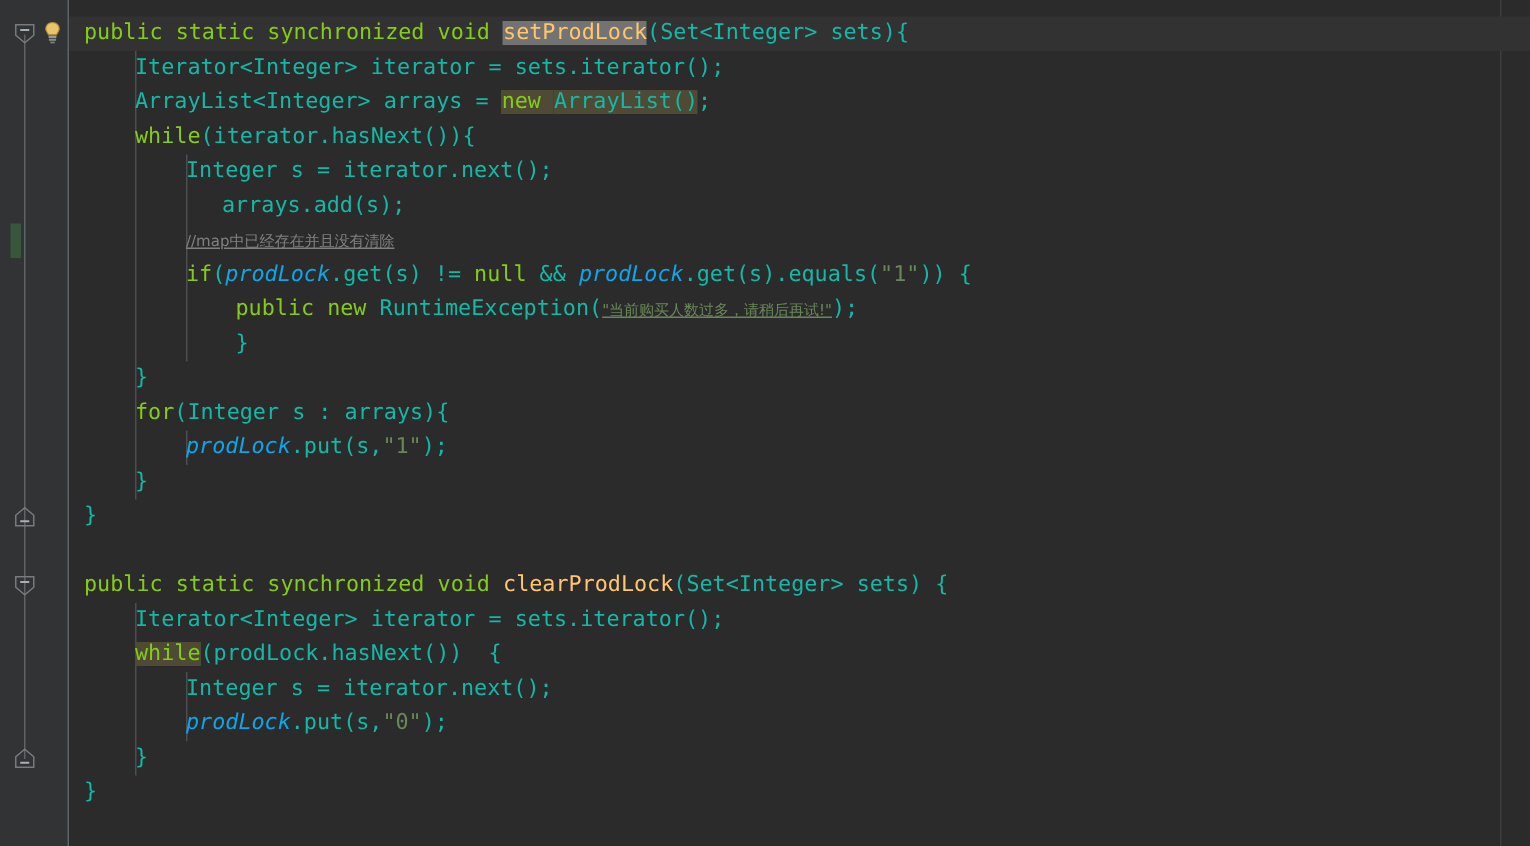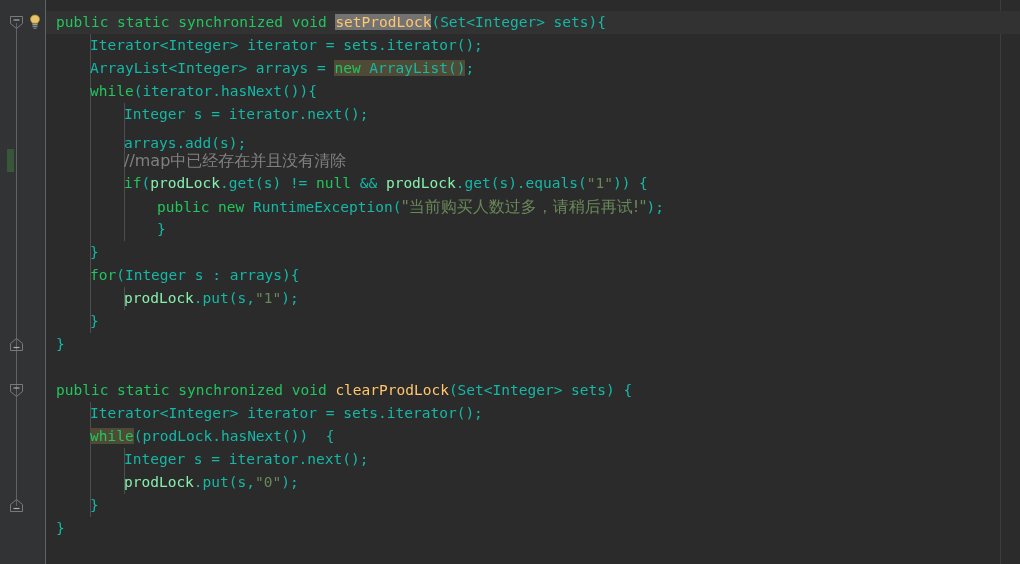--- a/index.html
+++ b/index.html
@@ -106,32 +106,32 @@
     left: 0;
     height: 23px;
     line-height: 23px;
     white-space: pre;
     font-size: 14.5px;
     color: #a9b7c6;
     letter-spacing: 0px;
   }
 
   
-  .kw   { color: #22c55e; }
+  .kw   { color: #84cc16; }
   .meth { color: #ffc66d; }
   .str  { color: #6a8759; }
   .cmt  { color: #808080; }
-  .fld  { color: #86efac; }
+  .fld  { color: #0ea5e9; font-style: italic; }
   .pln  { color: #14b8a6; }
 
   
   .hl-ident { background: #737373; }
   .hl-sel   { background: #4f4a36; }
 
-  .cjk { font-family: "DejaVu Sans", "Liberation Sans", sans-serif; font-size: 16px; }
+  .cjk { font-family: "DejaVu Sans", "Liberation Sans", sans-serif; font-size: 10px; text-decoration: underline; }
 </style>
 </head>
 <body>
 
 <div id="editor">
 
   <div id="gutter">
     <div id="vcs-strip"></div>
     <div id="fold-rail"></div>
     <div id="fold-line" style="top: 22.5px; height: 483px;"></div>
@@ -176,21 +176,21 @@
       <div class="indent-guide" style="left: 44px; top: 34px; height: 299px;"></div>
       <div class="indent-guide" style="left: 78px; top: 103px; height: 138px;"></div>
       <div class="indent-guide" style="left: 78px; top: 287px; height: 23px;"></div>
       <div class="indent-guide" style="left: 44px; top: 402px; height: 115px;"></div>
       <div class="indent-guide" style="left: 78px; top: 448px; height: 46px;"></div>
       <div class="line" style="top: 11px; left: 10px;"><span class="kw">public </span><span class="kw">static </span><span class="kw">synchronized </span><span class="kw">void </span><span class="meth hl-ident">setProdLock</span><span class="pln">(Set&lt;Integer&gt; sets){</span></div>
       <div class="line" style="top: 34px; left: 44px;"><span class="pln">Iterator&lt;Integer&gt; iterator = sets.iterator();</span></div>
       <div class="line" style="top: 57px; left: 44px;"><span class="pln">ArrayList&lt;Integer&gt; arrays = </span><span class="kw hl-sel">new </span><span class="pln hl-sel">ArrayList()</span><span class="pln">;</span></div>
       <div class="line" style="top: 80px; left: 44px;"><span class="kw">while</span><span class="pln">(iterator.hasNext()){</span></div>
       <div class="line" style="top: 103px; left: 78px;"><span class="pln">Integer s = iterator.next();</span></div>
-      <div class="line" style="top: 132px; left: 78px;"><span class="pln">arrays.add(s);</span></div>
+      <div class="line" style="top: 126px; left: 78px; padding-left: 24px;"><span class="pln">arrays.add(s);</span></div>
       <div class="line" style="top: 149px; left: 78px;"><span class="cmt cjk">//map中已经存在并且没有清除</span></div>
       <div class="line" style="top: 172px; left: 78px;"><span class="kw">if</span><span class="pln">(</span><span class="fld">prodLock</span><span class="pln">.get(s) != </span><span class="kw">null</span><span class="pln"> &amp;&amp; </span><span class="fld">prodLock</span><span class="pln">.get(s).equals(</span><span class="str">"1"</span><span class="pln">)) {</span></div>
       <div class="line" style="top: 195px; left: 111px;"><span class="kw">public </span><span class="kw">new </span><span class="pln">RuntimeException(</span><span class="str cjk">"当前购买人数过多，请稍后再试!"</span><span class="pln">);</span></div>
       <div class="line" style="top: 218px; left: 111px;"><span class="pln">}</span></div>
       <div class="line" style="top: 241px; left: 44px;"><span class="pln">}</span></div>
       <div class="line" style="top: 264px; left: 44px;"><span class="kw">for</span><span class="pln">(Integer s : arrays){</span></div>
       <div class="line" style="top: 287px; left: 78px;"><span class="fld">prodLock</span><span class="pln">.put(s,</span><span class="str">"1"</span><span class="pln">);</span></div>
       <div class="line" style="top: 310px; left: 44px;"><span class="pln">}</span></div>
       <div class="line" style="top: 333px; left: 10px;"><span class="pln">}</span></div>
       <div class="line" style="top: 356px; left: 10px;"></div>

